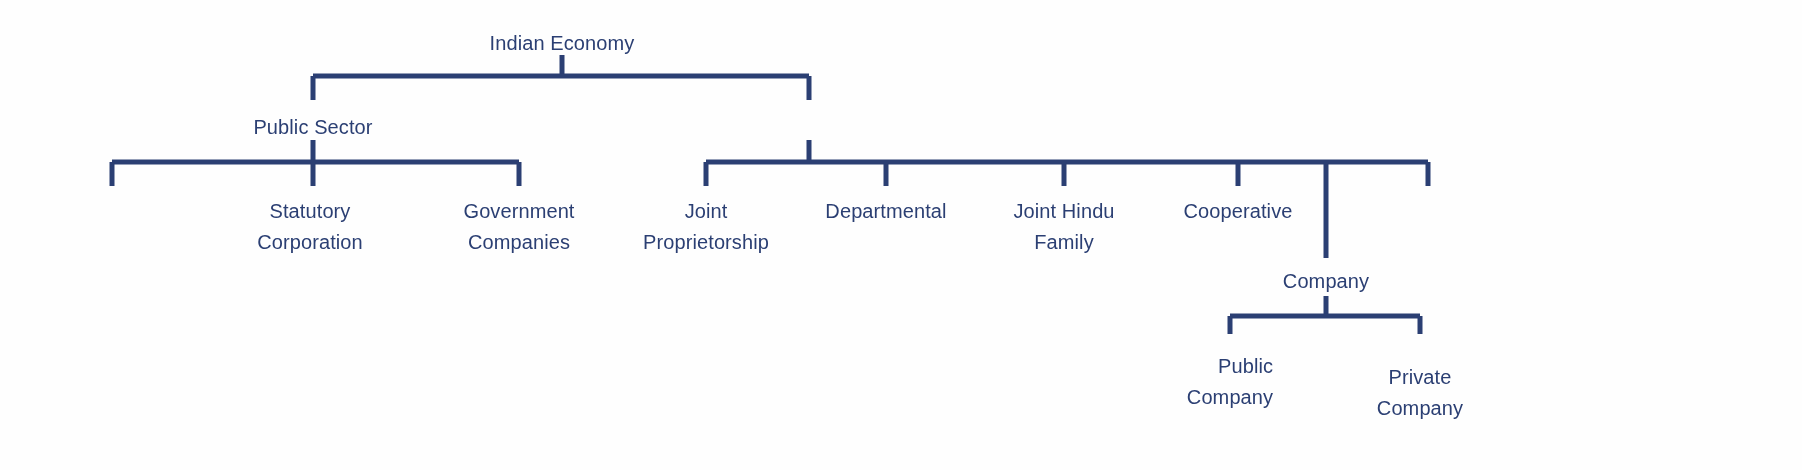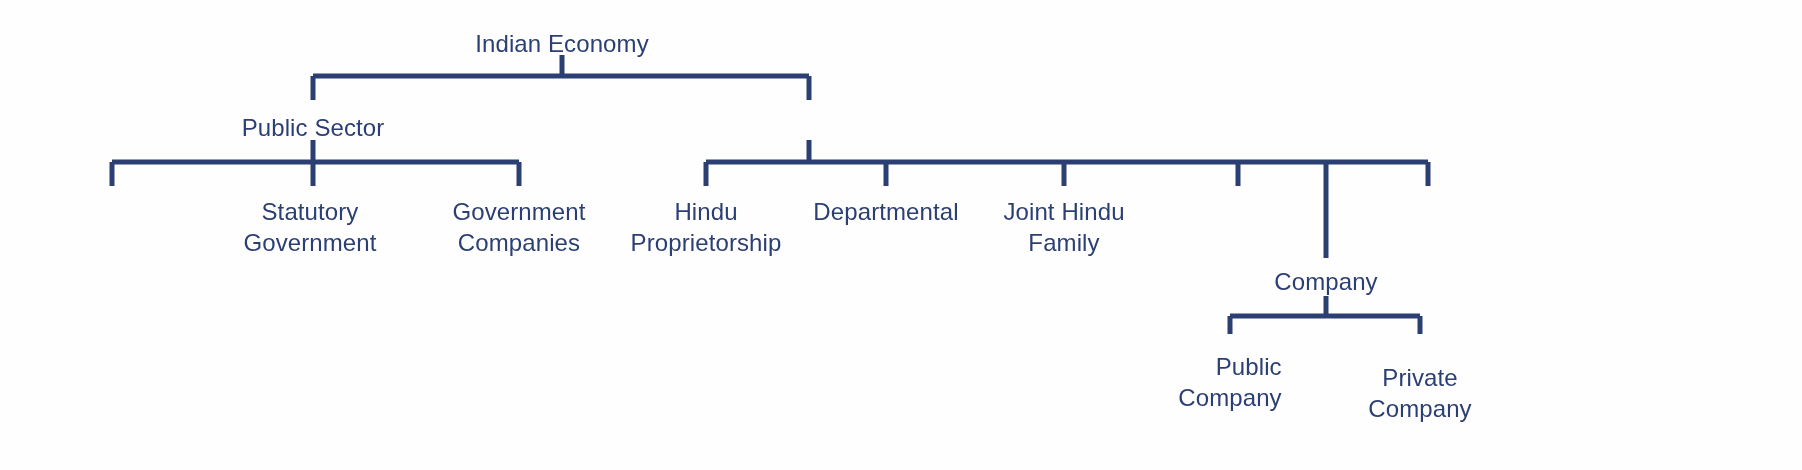--- a/index.html
+++ b/index.html
@@ -22,21 +22,21 @@
     left: 0;
     top: 0;
     width: 1802px;
     height: 470px;
   }
   .node {
     position: absolute;
     text-align: center;
     color: #2b3f73;
     font-family: "Liberation Sans", sans-serif;
-    font-size: 24px;
+    font-size: 20px;
     line-height: 31px;
     font-weight: 400;
     letter-spacing: 0.1px;
     white-space: pre-line;
     transform: translateX(-50%);
   }
 </style>
 </head>
 <body>
 
@@ -77,33 +77,34 @@
     </g>
   </svg>
 
   <div class="node" style="left:562px; top:28px;">Indian Economy</div>
 
   <div class="node" style="left:313px; top:112px;">Public Sector</div>
 
 
 
   <div class="node" style="left:310px; top:196px;">Statutory
-Government</div>
+Corporation</div>
 
   <div class="node" style="left:519px; top:196px;">Government
 Companies</div>
 
-  <div class="node" style="left:706px; top:196px;">Hindu
+  <div class="node" style="left:706px; top:196px;">Joint
 Proprietorship</div>
 
   <div class="node" style="left:886px; top:196px;">Departmental</div>
 
   <div class="node" style="left:1064px; top:196px;">Joint Hindu
 Family</div>
 
+  <div class="node" style="left:1238px; top:196px;">Cooperative</div>
 
 
   <div class="node" style="left:1326px; top:266px;">Company</div>
 
   <div class="node" style="left:1230px; top:351px;text-align:right;">Public
 Company</div>
 
   <div class="node" style="left:1420px; top:362px;">Private
 Company</div>
 

